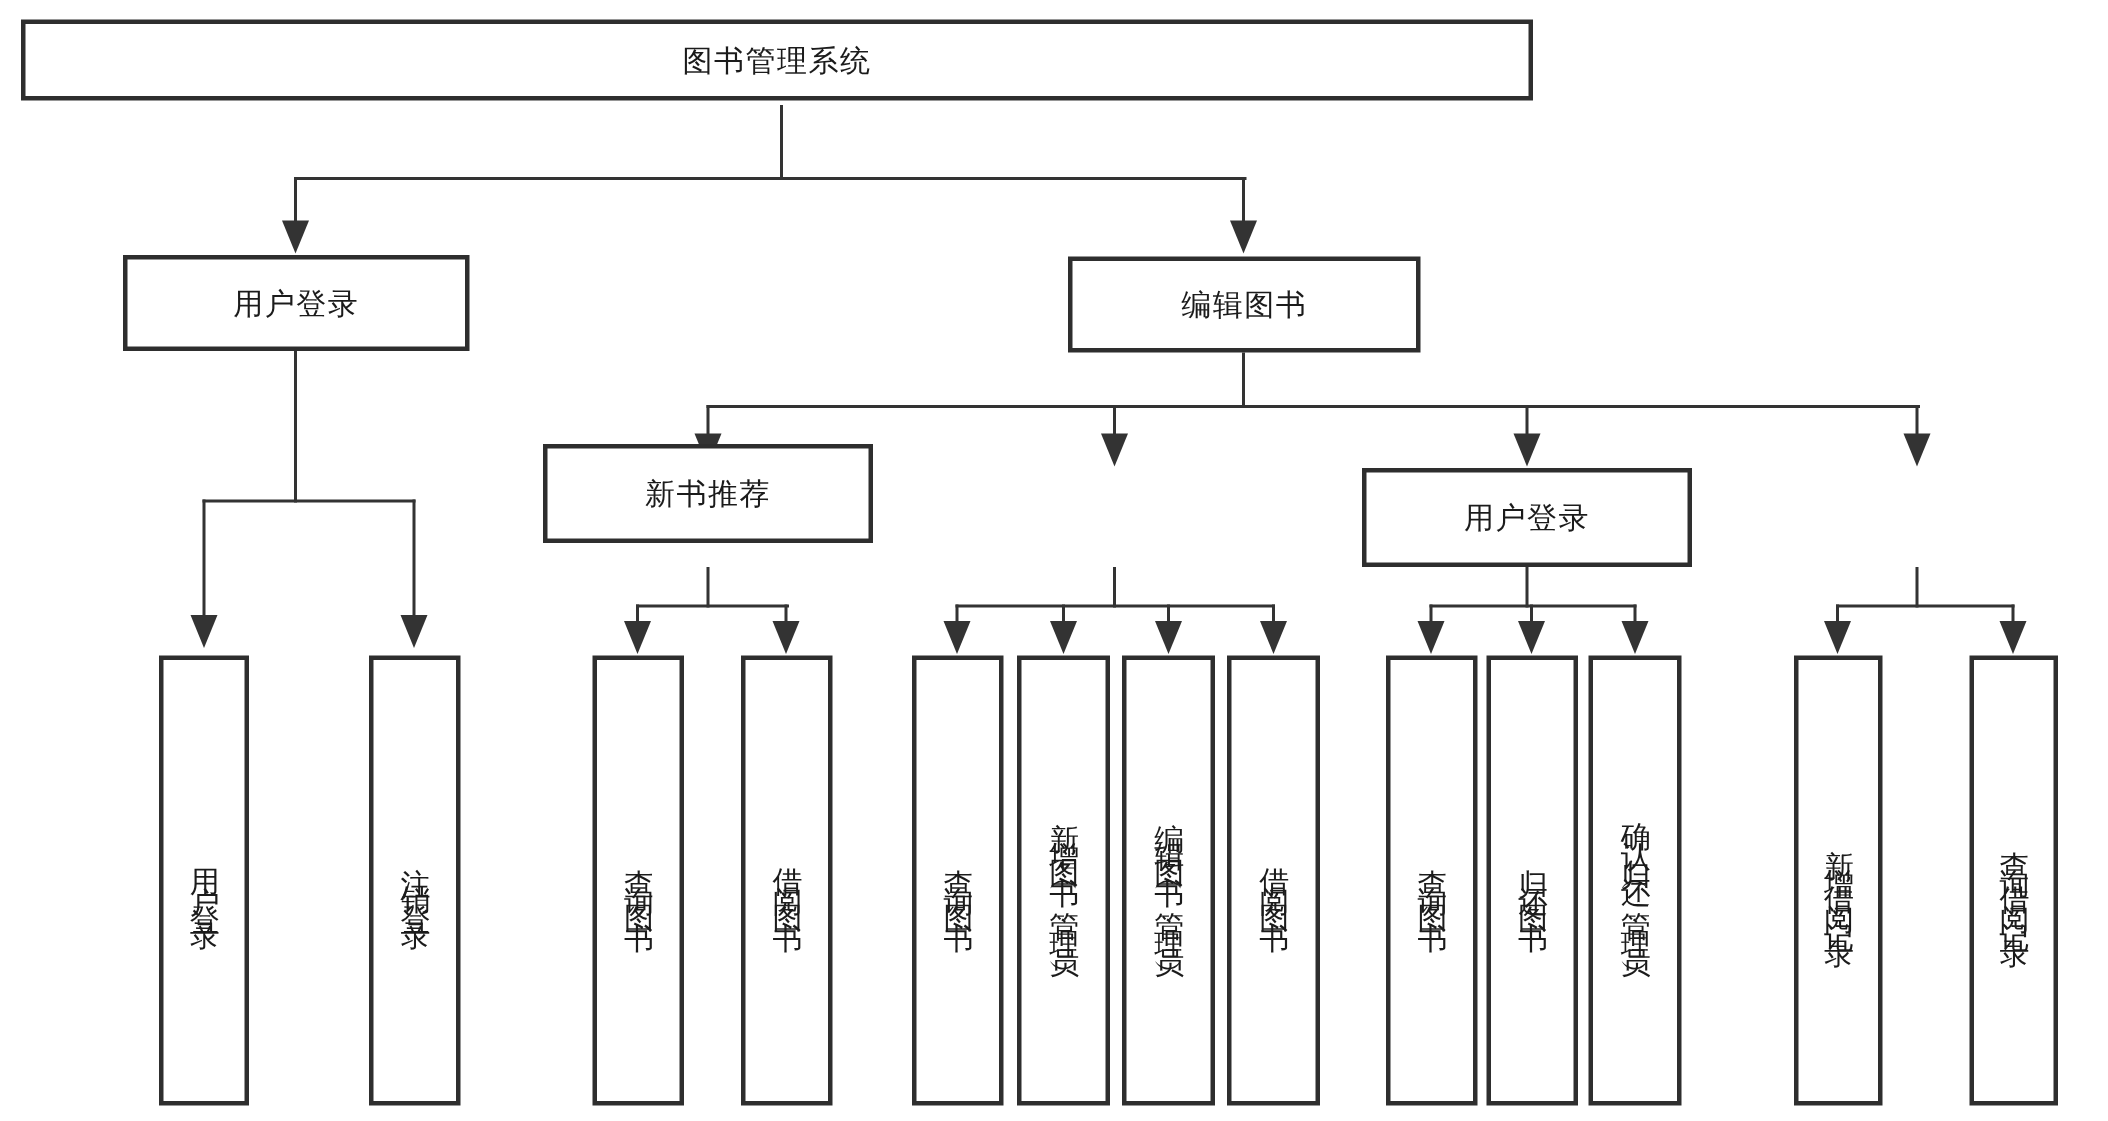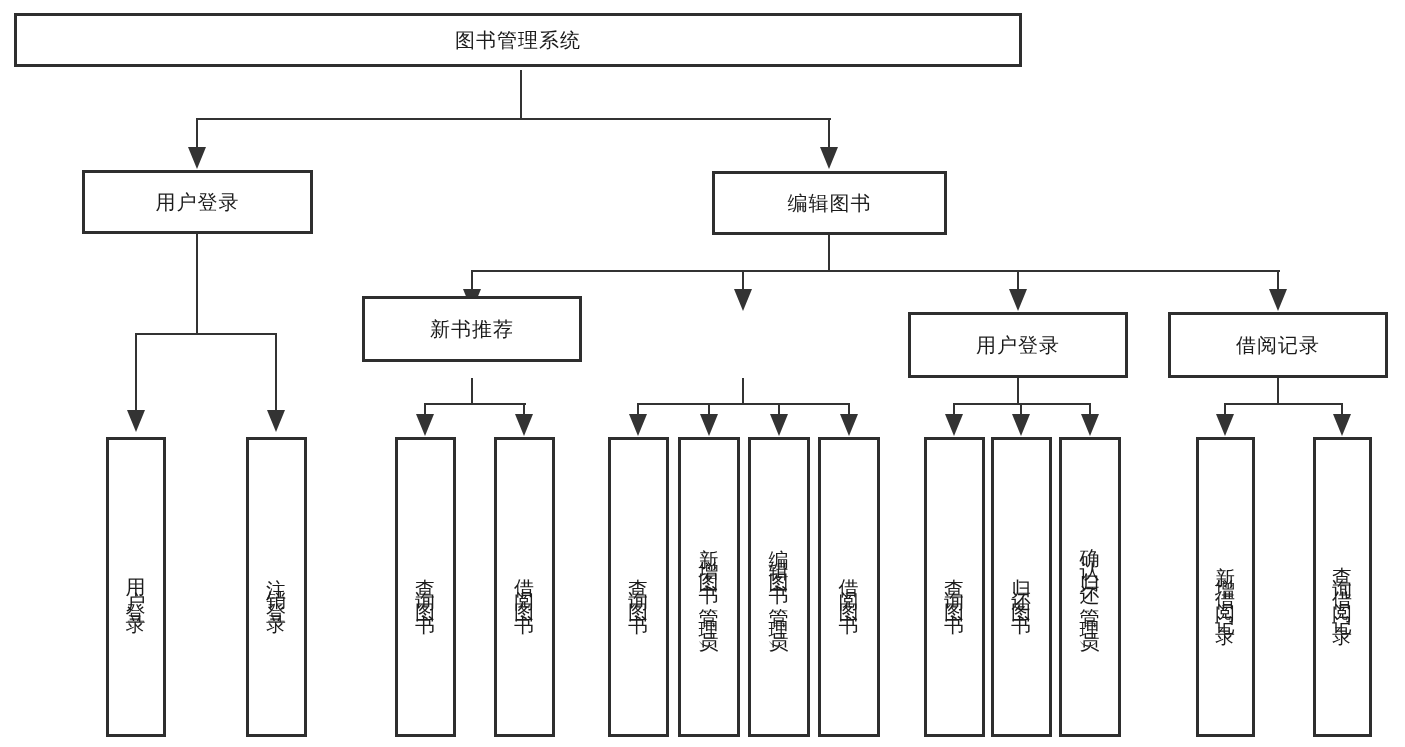--- a/index.html
+++ b/index.html
@@ -106,23 +106,20 @@
   <div class="arrow" style="left:734px; top:289px;"></div>
   <div class="arrow" style="left:1009px; top:289px;"></div>
   <div class="arrow" style="left:1269px; top:289px;"></div>
 
   <div class="node" style="left:362px; top:296px; width:220px; height:66px;">
     <span class="hlabel">新书推荐</span>
   </div>
   <div class="node" style="left:908px; top:312px; width:220px; height:66px;">
     <span class="hlabel">用户登录</span>
   </div>
-  <div class="node" style="left:1168px; top:312px; width:220px; height:66px;">
-    <span class="hlabel">借阅记录</span>
-  </div>
 
   <div class="vline" style="left:471px; top:378px; height:27px;"></div>
   <div class="hline" style="left:424px; top:403px; width:102px;"></div>
   <div class="vline" style="left:424px; top:403px; height:13px;"></div>
   <div class="vline" style="left:523px; top:403px; height:13px;"></div>
   <div class="arrow" style="left:416px; top:414px;"></div>
   <div class="arrow" style="left:515px; top:414px;"></div>
 
   <div class="vline" style="left:742px; top:378px; height:27px;"></div>
   <div class="hline" style="left:637px; top:403px; width:213px;"></div>

